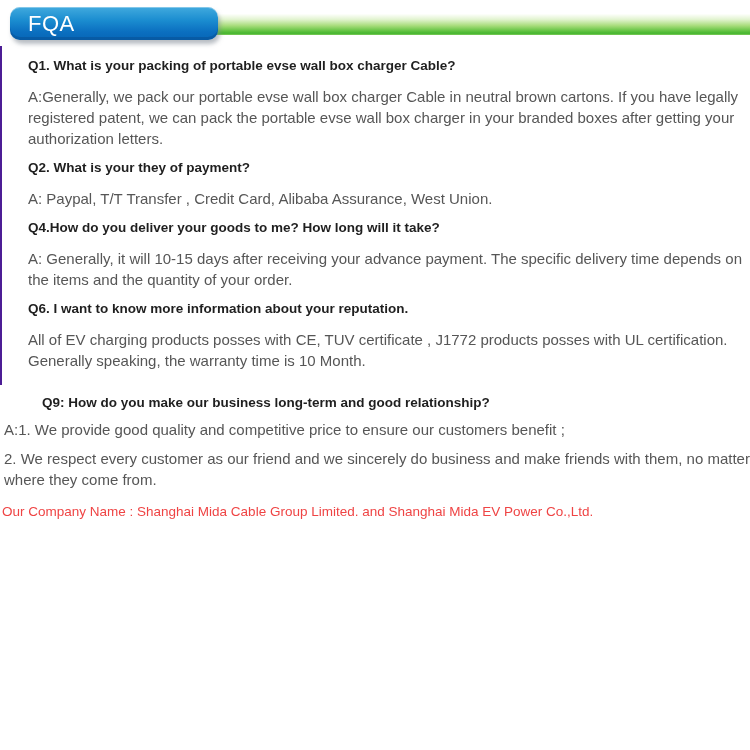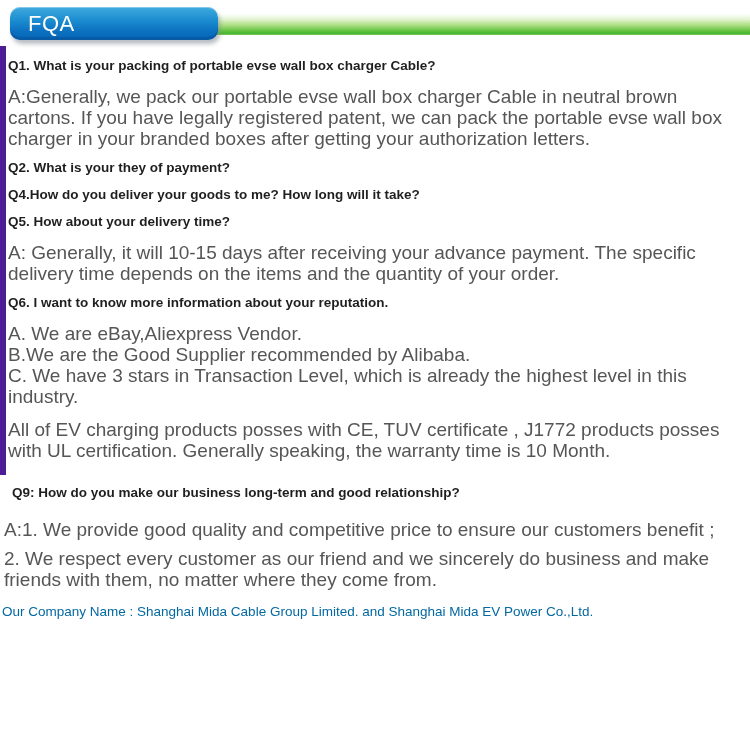--- a/index.html
+++ b/index.html
@@ -56,49 +56,49 @@
   }
   .fqa-title {
     color: #ffffff;
     font-size: 22px;
     line-height: 33px;
     padding-left: 18px;
     letter-spacing: 0.5px;
   }
   
   .faq-main {
-    border-left: 6px solid #4c1d95;
-    padding: 1px 8px 14px 2px;
+    border-left: 2px solid #4c1d95;
+    padding: 1px 8px 14px 26px;
   }
   .question {
     margin: 10px 0 0 0;
     font-size: 13.5px;
     font-weight: bold;
     color: #1f1f1f;
     line-height: 17px;
   }
   .answers { margin: 0; }
   .answer {
     margin: 12px 0 0 0;
-    font-size: 19px;
+    font-size: 15px;
     color: #565656;
     line-height: 21px;
   }
   .answer + .answer { margin-top: 0; }
   
   .faq-extra { padding: 0; }
-  .faq-extra .question { padding-left: 12px; margin-top: 9px; }
-  .faq-extra .answer { padding-left: 4px; margin-top: 18px; }
+  .faq-extra .question { padding-left: 12px; margin-top: 9px; margin-left: 30px; }
+  .faq-extra .answer { padding-left: 4px; margin-top: 8px; }
   .faq-extra .answer + .answer { margin-top: 8px; }
   
   .company {
     margin: 11px 0 0 0;
     padding-left: 2px;
     font-size: 13.5px;
-    color: #0369a1;
+    color: #ef4444;
     line-height: 21px;
   }
 </style>
 </head>
 <body>
 
 <div class="page">
 
   <div class="header">
     <div class="green-bar"></div>
@@ -110,41 +110,38 @@
   <div class="faq-main">
   <div class="faq-item">
     <p class="question">Q1. What is your packing of portable evse wall box charger Cable?</p>
     <div class="answers">
           <p class="answer">A:Generally, we pack our portable evse wall box charger Cable in neutral brown cartons. If you have legally registered patent, we can pack the portable evse wall box charger in your branded boxes after getting your authorization letters.</p>
         </div>
   </div>
 
   <div class="faq-item">
     <p class="question">Q2. What is your they of payment?</p>
+    <div class="answers">
+          <p class="answer">A: Paypal, T/T Transfer , Credit Card, Alibaba Assurance, West Union.</p>
+        </div>
   </div>
 
 
   <div class="faq-item">
     <p class="question">Q4.How do you deliver your goods to me? How long will it take?</p>
   </div>
 
   <div class="faq-item">
-    <p class="question">Q5. How about your delivery time?</p>
     <div class="answers">
           <p class="answer">A: Generally, it will 10-15 days after receiving your advance payment. The specific delivery time depends on the items and the quantity of your order.</p>
         </div>
   </div>
 
   <div class="faq-item">
     <p class="question">Q6. I want to know more information about your reputation.</p>
-    <div class="answers">
-          <p class="answer">A. We are eBay,Aliexpress Vendor.</p>
-          <p class="answer">B.We are the Good Supplier recommended by Alibaba.</p>
-          <p class="answer">C. We have 3 stars in Transaction Level, which is already the highest level in this industry.</p>
-        </div>
   </div>
 
   <div class="faq-item">
     <div class="answers">
           <p class="answer">All of EV charging products posses with CE, TUV certificate , J1772 products posses with UL certification.  Generally speaking, the warranty time is 10 Month.</p>
         </div>
   </div>
 </div>
 
   <div class="faq-extra">

